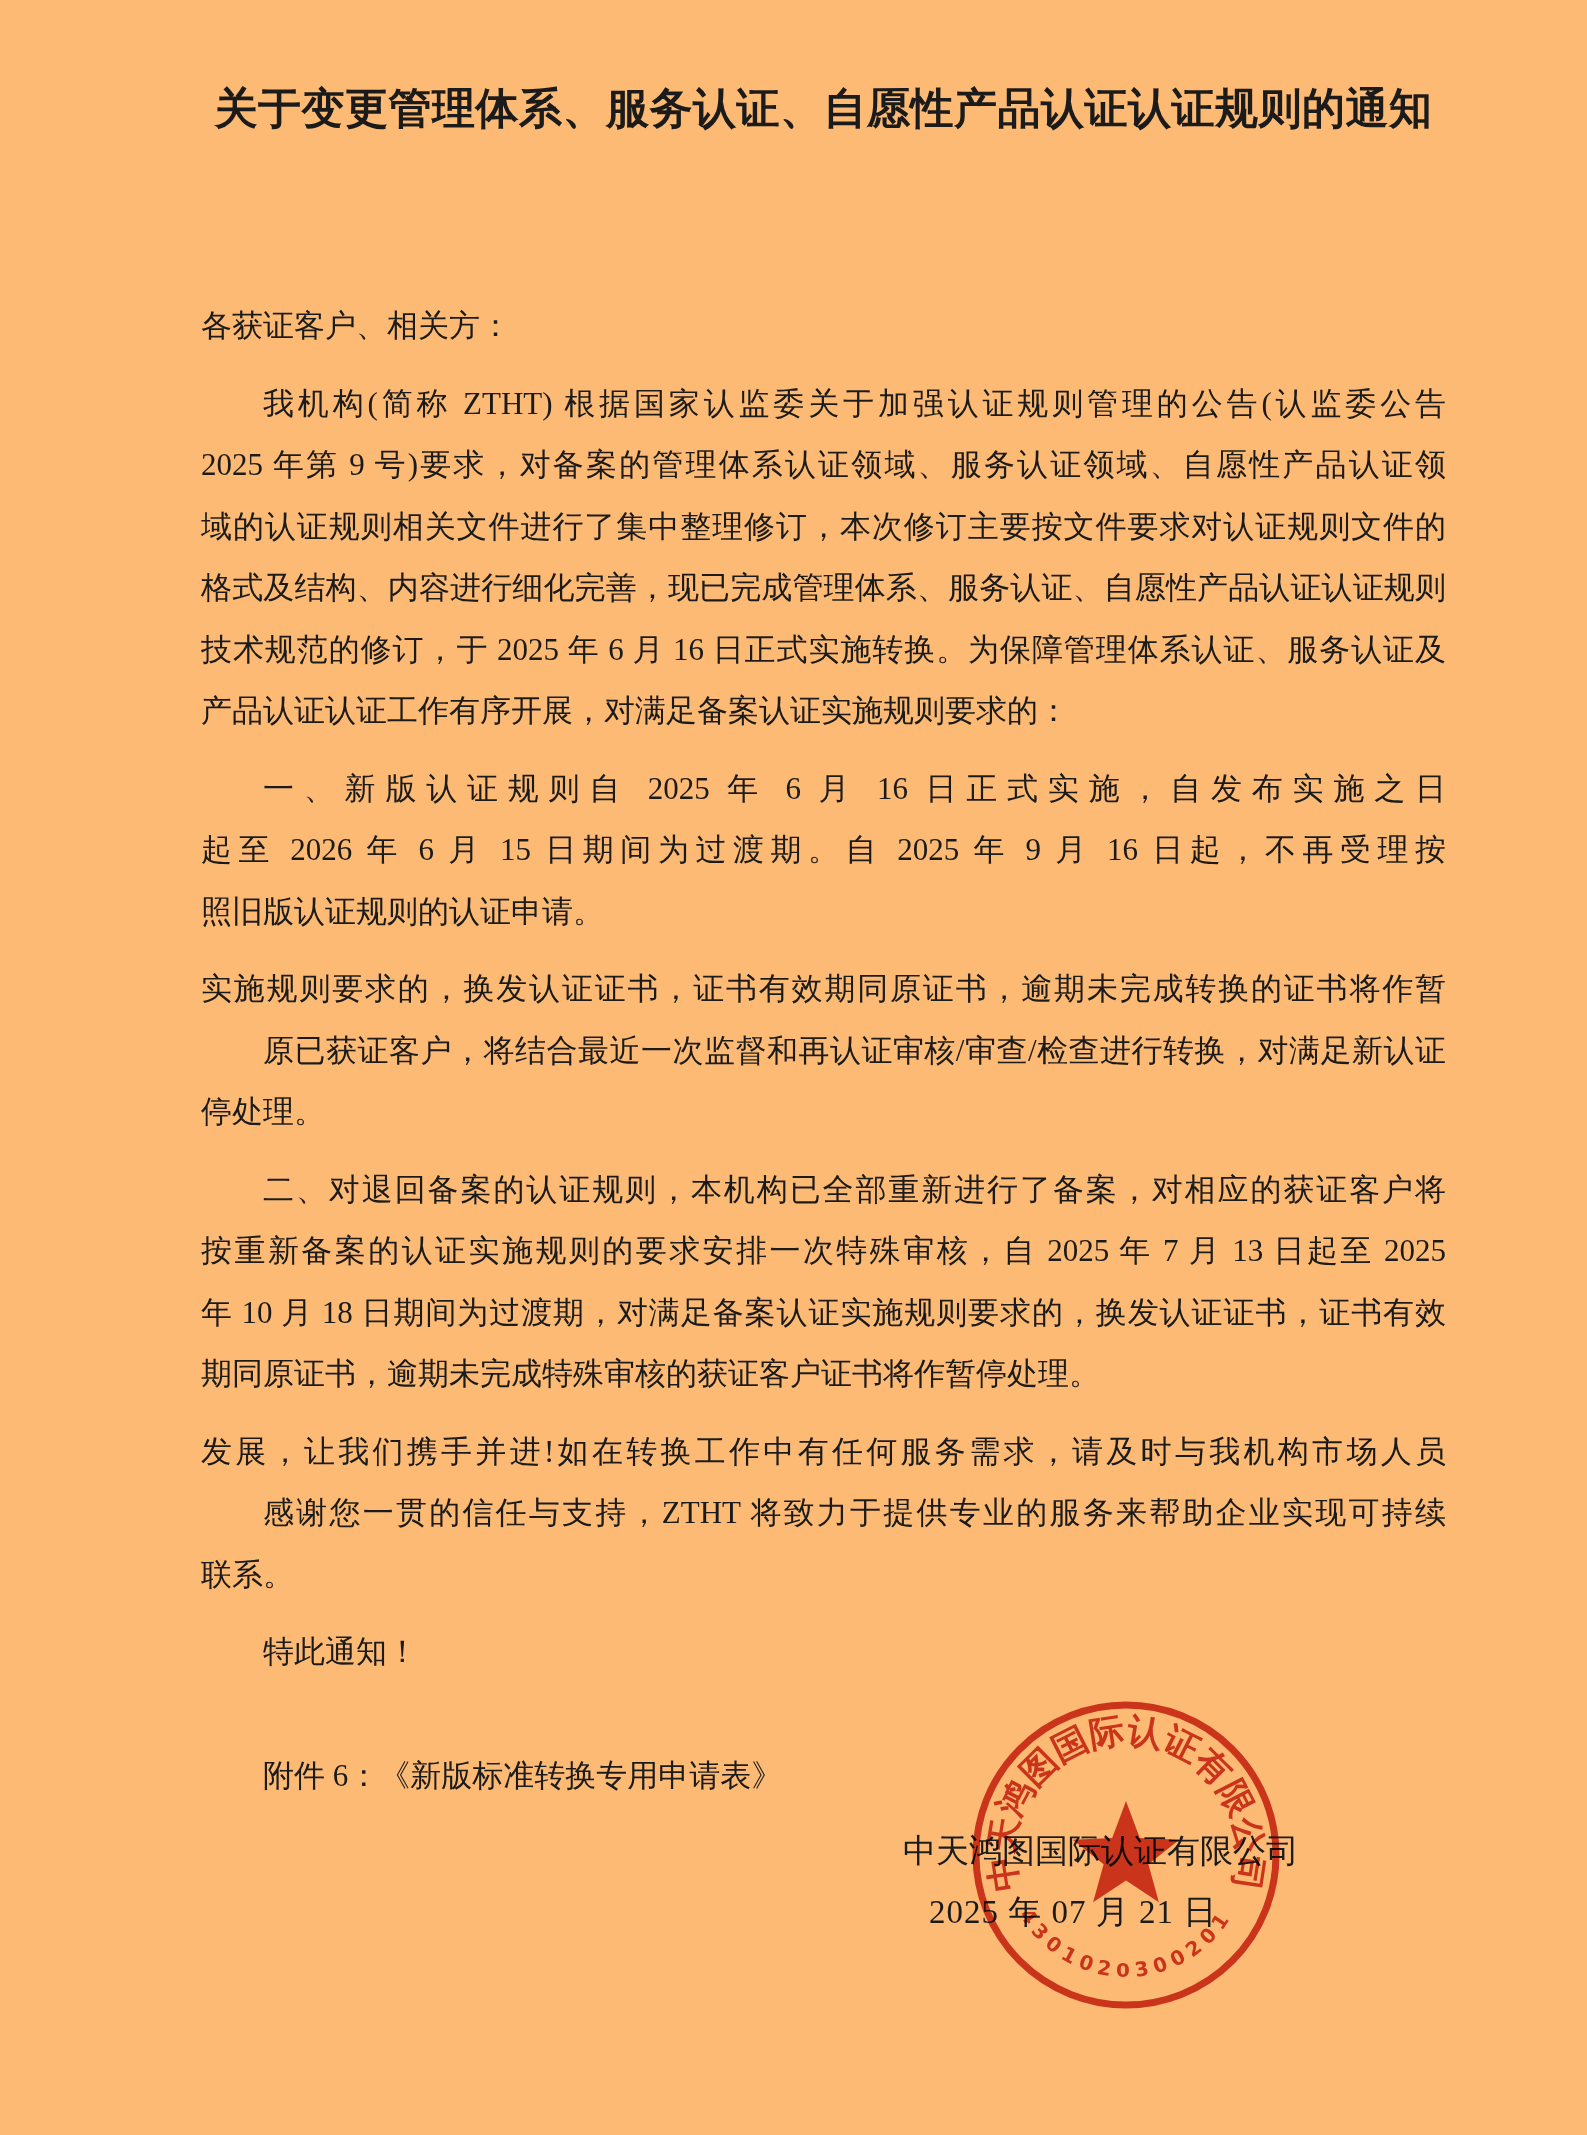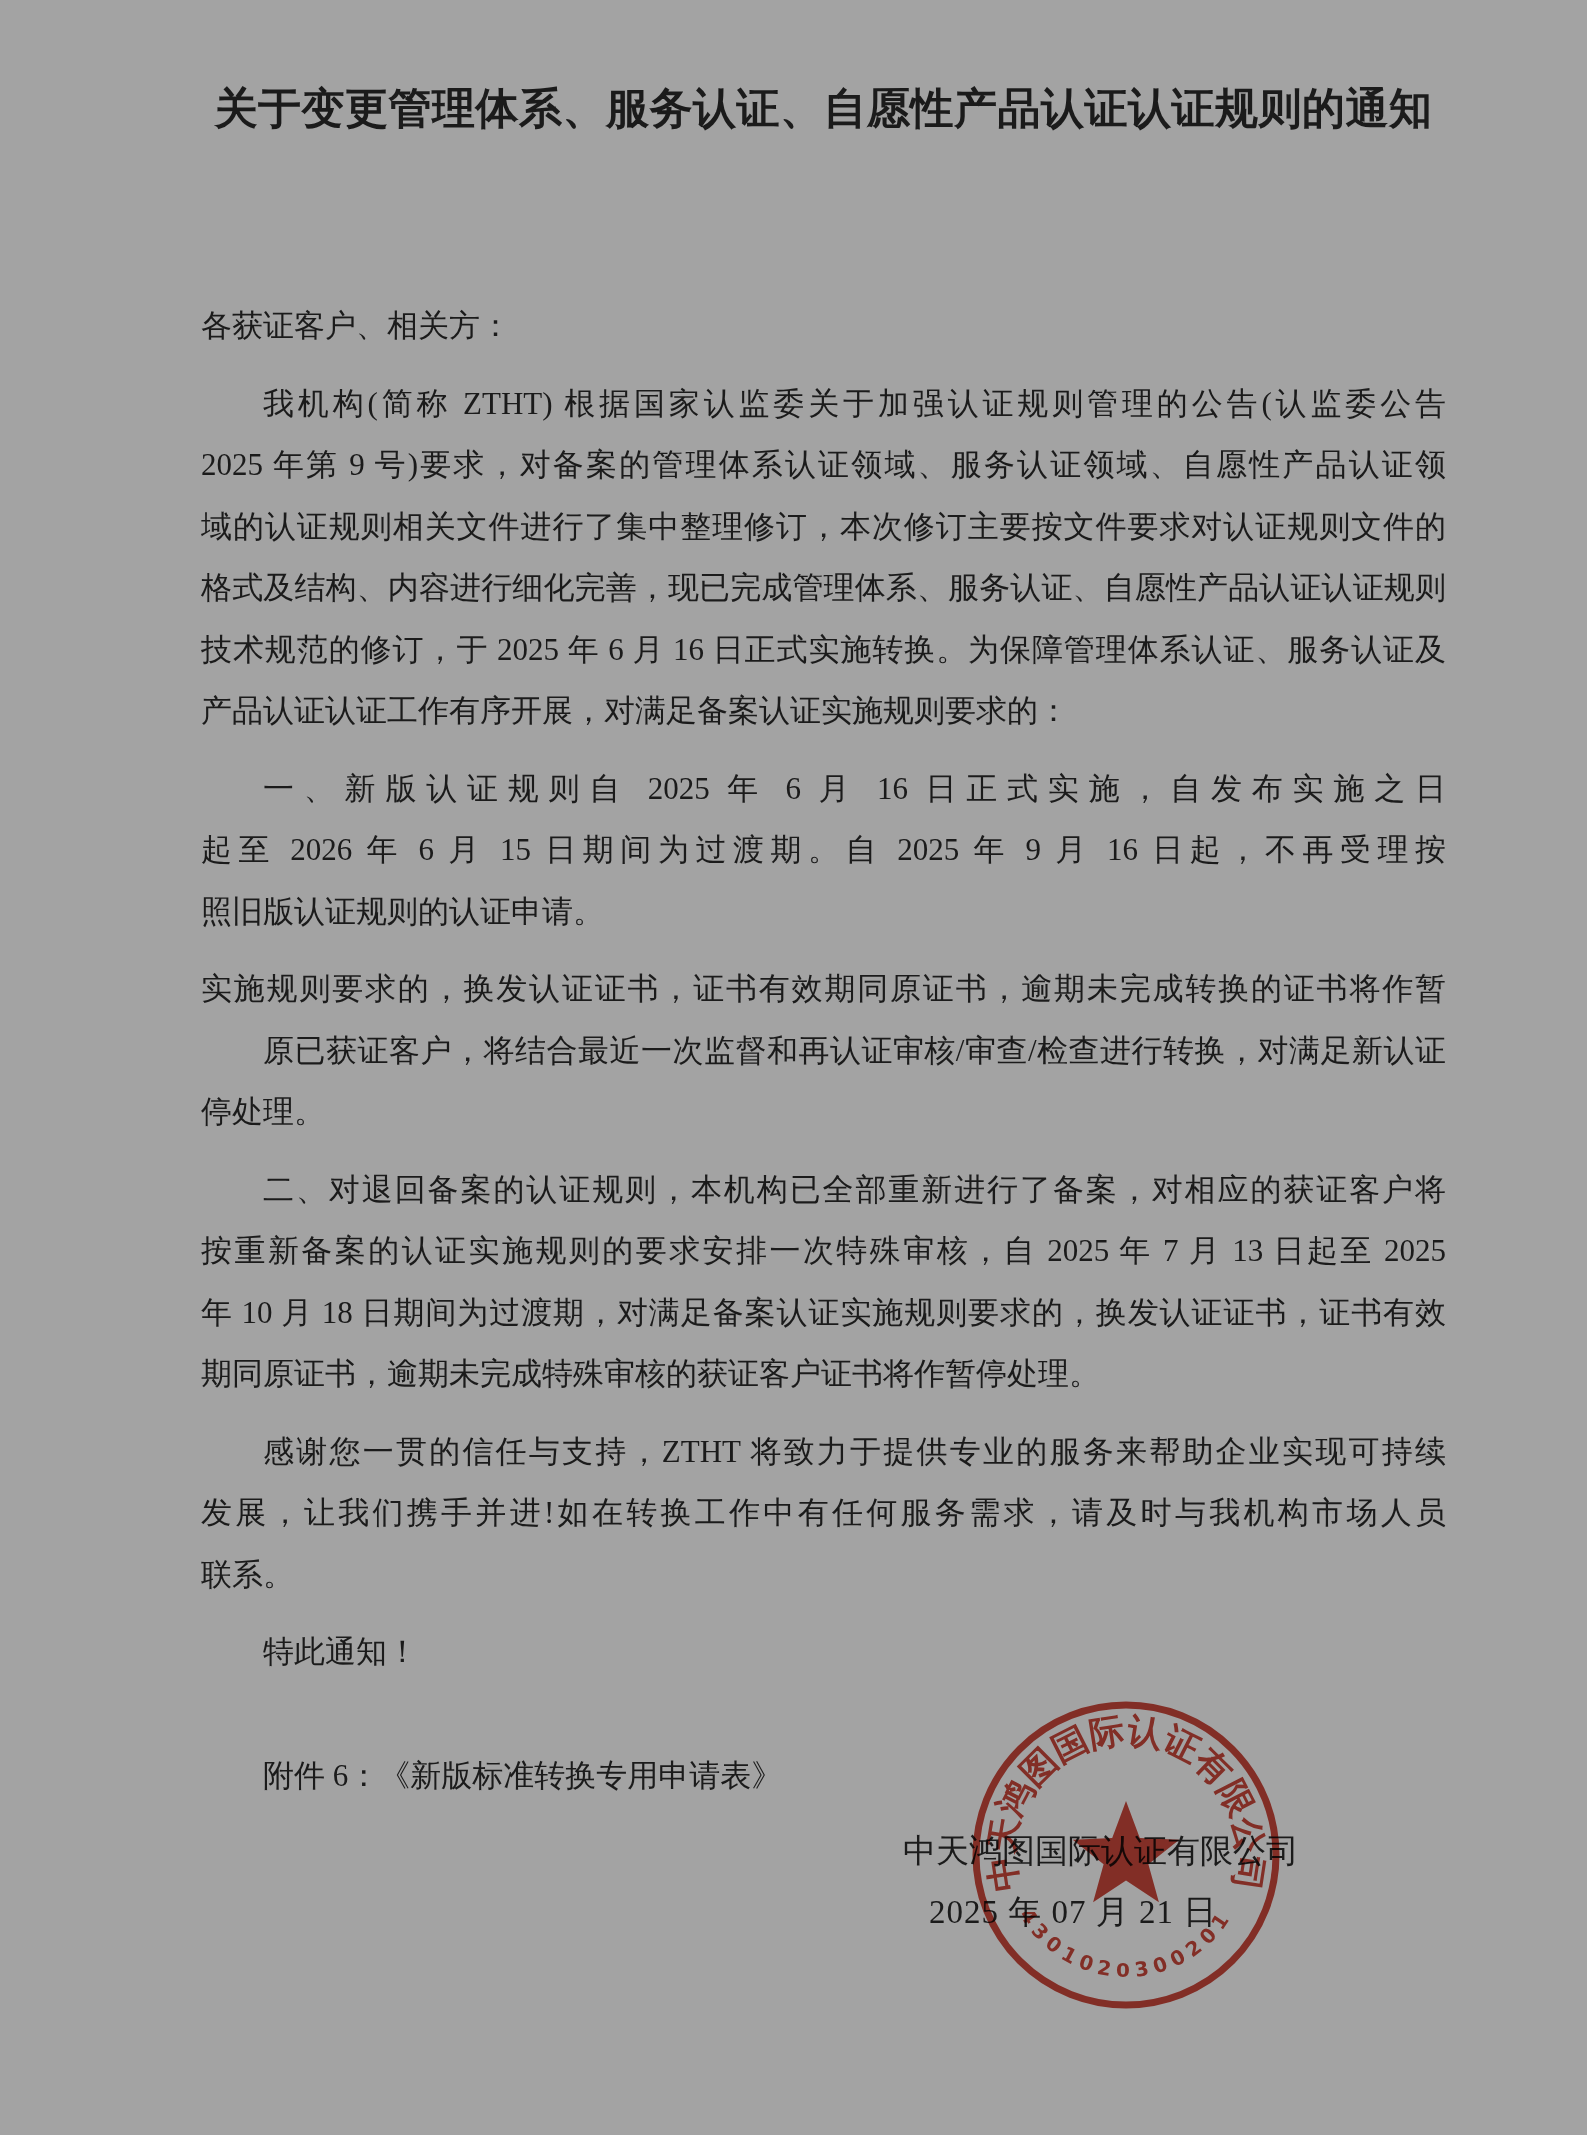--- a/index.html
+++ b/index.html
@@ -4,21 +4,21 @@
 <style>
   html, body {
     margin: 0;
     padding: 0;
     background: #ffffff;
   }
   .page {
     position: relative;
     width: 1587px;
     height: 2135px;
-    background: #a3a3a3;
+    background: #fdba74;
     font-family: "Liberation Serif", "DejaVu Serif", serif;
     color: #1b1b1b;
     overflow: hidden;
   }
   .title {
     position: absolute;
     left: 185px;
     top: 80px;
     width: 1277px;
     text-align: center;
@@ -113,22 +113,22 @@
         <div class="line jl" style="text-indent: 62px;">原已获证客户，将结合最近一次监督和再认证审核/审查/检查进行转换，对满足新认证</div>
         <div class="line">停处理。</div>
       </div>
       <div class="para">
         <div class="line jl" style="text-indent: 62px;">二、对退回备案的认证规则，本机构已全部重新进行了备案，对相应的获证客户将</div>
         <div class="line jl">按重新备案的认证实施规则的要求安排一次特殊审核，自 2025 年 7 月 13 日起至 2025</div>
         <div class="line jl">年 10 月 18 日期间为过渡期，对满足备案认证实施规则要求的，换发认证证书，证书有效</div>
         <div class="line">期同原证书，逾期未完成特殊审核的获证客户证书将作暂停处理。</div>
       </div>
       <div class="para">
+        <div class="line jl">发展，让我们携手并进!如在转换工作中有任何服务需求，请及时与我机构市场人员</div>
         <div class="line jl" style="text-indent: 62px;">感谢您一贯的信任与支持，ZTHT 将致力于提供专业的服务来帮助企业实现可持续</div>
-        <div class="line jl">发展，让我们携手并进!如在转换工作中有任何服务需求，请及时与我机构市场人员</div>
         <div class="line">联系。</div>
       </div>
       <div class="para">
         <div class="line" style="text-indent: 62px;">特此通知！</div>
       </div>
       <div class="para" style="margin-top: 62px;">
         <div class="line" style="text-indent: 62px;">附件 6：《新版标准转换专用申请表》</div>
       </div>
     </div>
 

